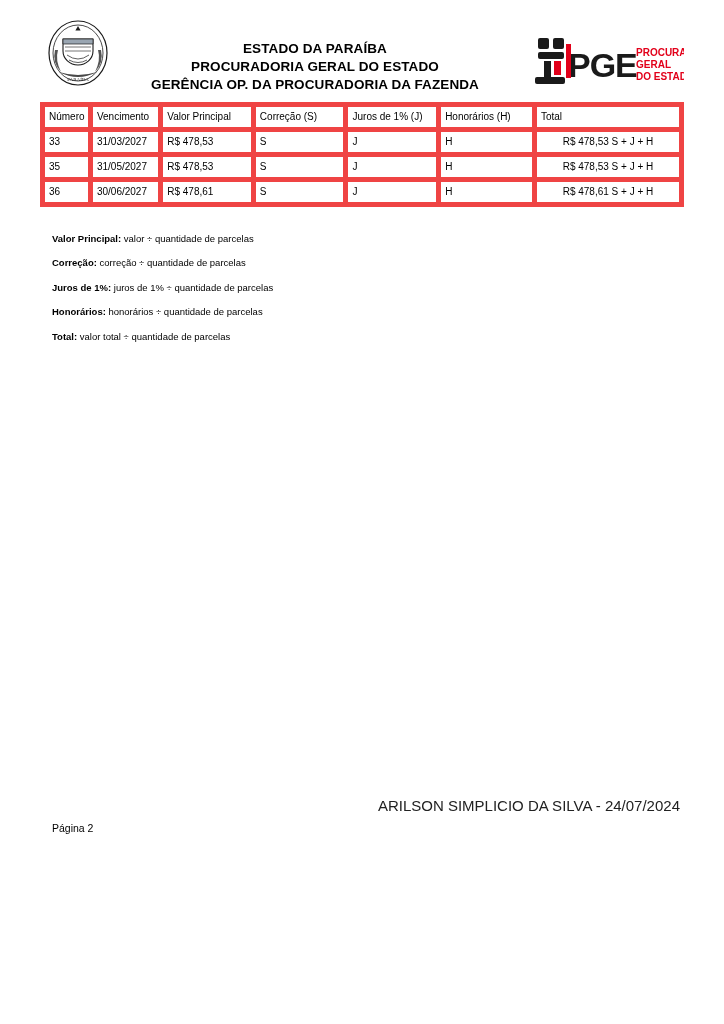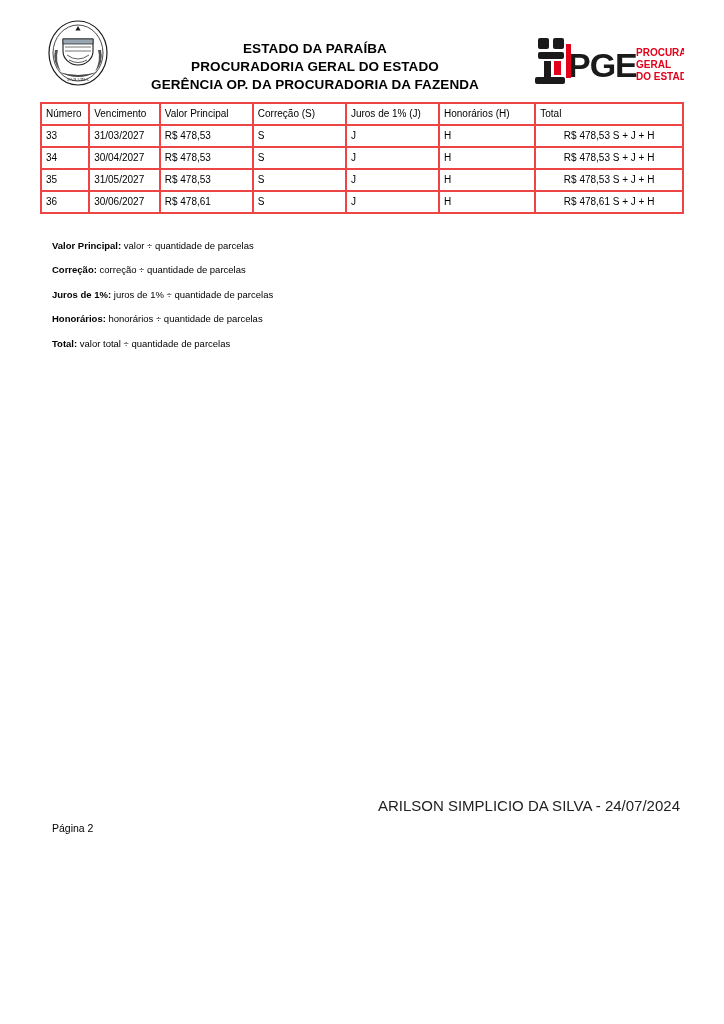--- a/index.html
+++ b/index.html
@@ -67,21 +67,21 @@
   .table-wrap {
     margin: 16px 40px 0 40px;
   }
   table.parcelas {
     border-collapse: collapse;
     width: 100%;
     table-layout: fixed;
   }
   table.parcelas th,
   table.parcelas td {
-    border: 2px solid #ef4444;
+    border: 5px solid #ef4444;
     font-size: 10px;
     font-weight: normal;
     padding: 3px 4px;
     height: 14px;
     text-align: left;
     vertical-align: middle;
     line-height: 1.2;
     overflow: hidden;
     white-space: nowrap;
   }
@@ -207,29 +207,20 @@
         <tr>
           <td>33</td>
           <td>31/03/2027</td>
           <td>R$ 478,53</td>
           <td>S</td>
           <td>J</td>
           <td>H</td>
           <td class="total-cell">R$ 478,53 S + J + H</td>
         </tr>
         <tr>
-          <td>34</td>
-          <td>30/04/2027</td>
-          <td>R$ 478,53</td>
-          <td>S</td>
-          <td>J</td>
-          <td>H</td>
-          <td class="total-cell">R$ 478,53 S + J + H</td>
-        </tr>
-        <tr>
           <td>35</td>
           <td>31/05/2027</td>
           <td>R$ 478,53</td>
           <td>S</td>
           <td>J</td>
           <td>H</td>
           <td class="total-cell">R$ 478,53 S + J + H</td>
         </tr>
         <tr>
           <td>36</td>

